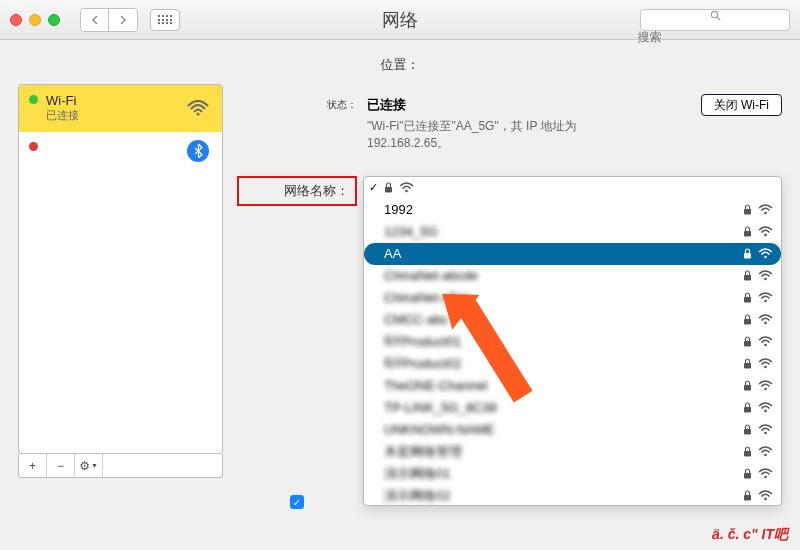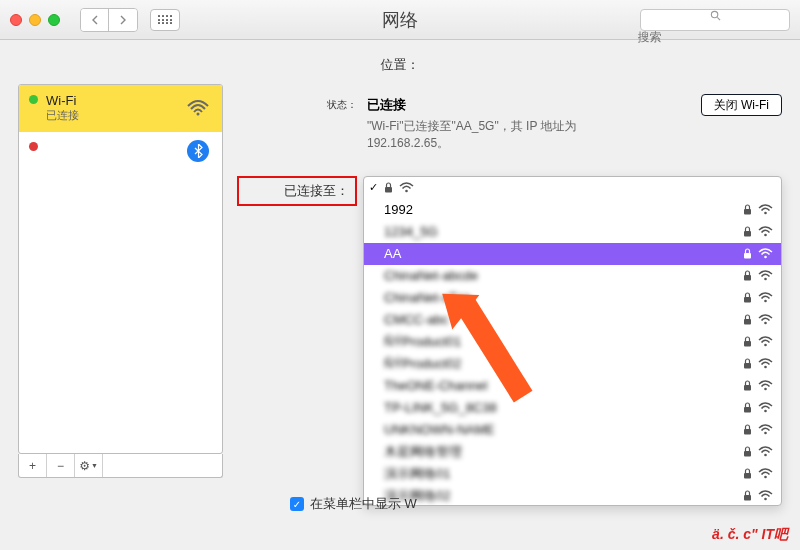--- a/index.html
+++ b/index.html
@@ -50,21 +50,21 @@
 .status-body { flex: 1; }
 .status-value { font-size: 13px; font-weight: 600; }
 .status-desc { font-size: 12px; color: #666; margin-top: 4px; line-height: 1.4; max-width: 260px; }
 .turnoff-btn { position: absolute; right: 0; top: 10px; height: 22px; padding: 0 12px; background: #fff; border: 1px solid #0f172a; border-radius: 4px; font-size: 12px; display: flex; align-items: center; }
 
 .netname-row { display: flex; margin-top: 24px; align-items: flex-start; gap: 6px; }
 .netname-label { width: 120px; text-align: right; font-size: 13px; color: #333; padding-top: 4px; border: 2px solid #e51010; padding: 4px 6px; }
 
 .dropdown { flex: 1; background: #fff; border: 1px solid #b8b8b8; border-radius: 4px; max-height: 330px; overflow: hidden; box-shadow: 0 4px 12px rgba(0,0,0,0.15); }
 .dd-item { height: 22px; display: flex; align-items: center; padding: 0 8px 0 20px; font-size: 13px; position: relative; }
-.dd-item.selected { background: #8b5cf6; color: #fff; }
+.dd-item.selected { background: #0369a1; color: #fff; border-radius: 11px; }
 .dd-item .check { position: absolute; left: 5px; font-size: 11px; }
 .dd-name { flex: 1; white-space: nowrap; overflow: hidden; }
 .dd-name.blur { filter: blur(2.5px); }
 .dd-lock { font-size: 11px; color: #555; margin-right: 6px; }
 .dd-item.selected .dd-lock, .dd-item.selected .dd-wifi { color: #fff; }
 .dd-wifi { color: #555; font-size: 12px; }
 
 .menubar-row { display: flex; align-items: center; gap: 6px; margin-top: 10px; font-size: 13px; color: #333; position: absolute; left: 290px; top: 485px; }
 .chk { width: 14px; height: 14px; background: #1a83ff; border-radius: 3px; display: flex; align-items: center; justify-content: center; color: #fff; font-size: 10px; }
 
@@ -173,21 +173,21 @@
     <div class="status-row">
       <div class="status-label">状态：</div>
       <div class="status-body">
         <div class="status-value">已连接</div>
         <div class="status-desc">"Wi-Fi"已连接至"AA_5G"，其 IP 地址为 192.168.2.65。</div>
       </div>
     </div>
     <div class="turnoff-btn">关闭 Wi-Fi</div>
 
     <div class="netname-row">
-      <div class="netname-label">已连接至：</div>
+      <div class="netname-label">网络名称：</div>
       <div class="dropdown" id="dropdown">
           <div class="dd-item">
             <span class="check">✓</span>
             <span class="dd-lock">
               <svg width="9" height="11" viewBox="0 0 9 11">
                 <rect x="1" y="5" width="7" height="5.5" rx="1" fill="#555"></rect>
                 <path d="M2.5 5 V3 a2 2 0 0 1 4 0 V5" stroke="#555" stroke-width="1.2" fill="none"></path>
               </svg>
             </span>
             <span class="dd-wifi">
@@ -422,21 +422,20 @@
               </svg>
             </span>
           </div>
         </div>
     </div>
   </div>
 </div>
 
 <div class="menubar-row">
   <div class="chk">✓</div>
-  <span>在菜单栏中显示 W</span>
 </div>
 
 <div class="arrow-overlay">
   <div class="arr-tail"></div>
   <div class="arr-head"></div>
 </div>
 
 <div class="watermark">ä. č. c" IT吧</div>
 
 </body></html>

